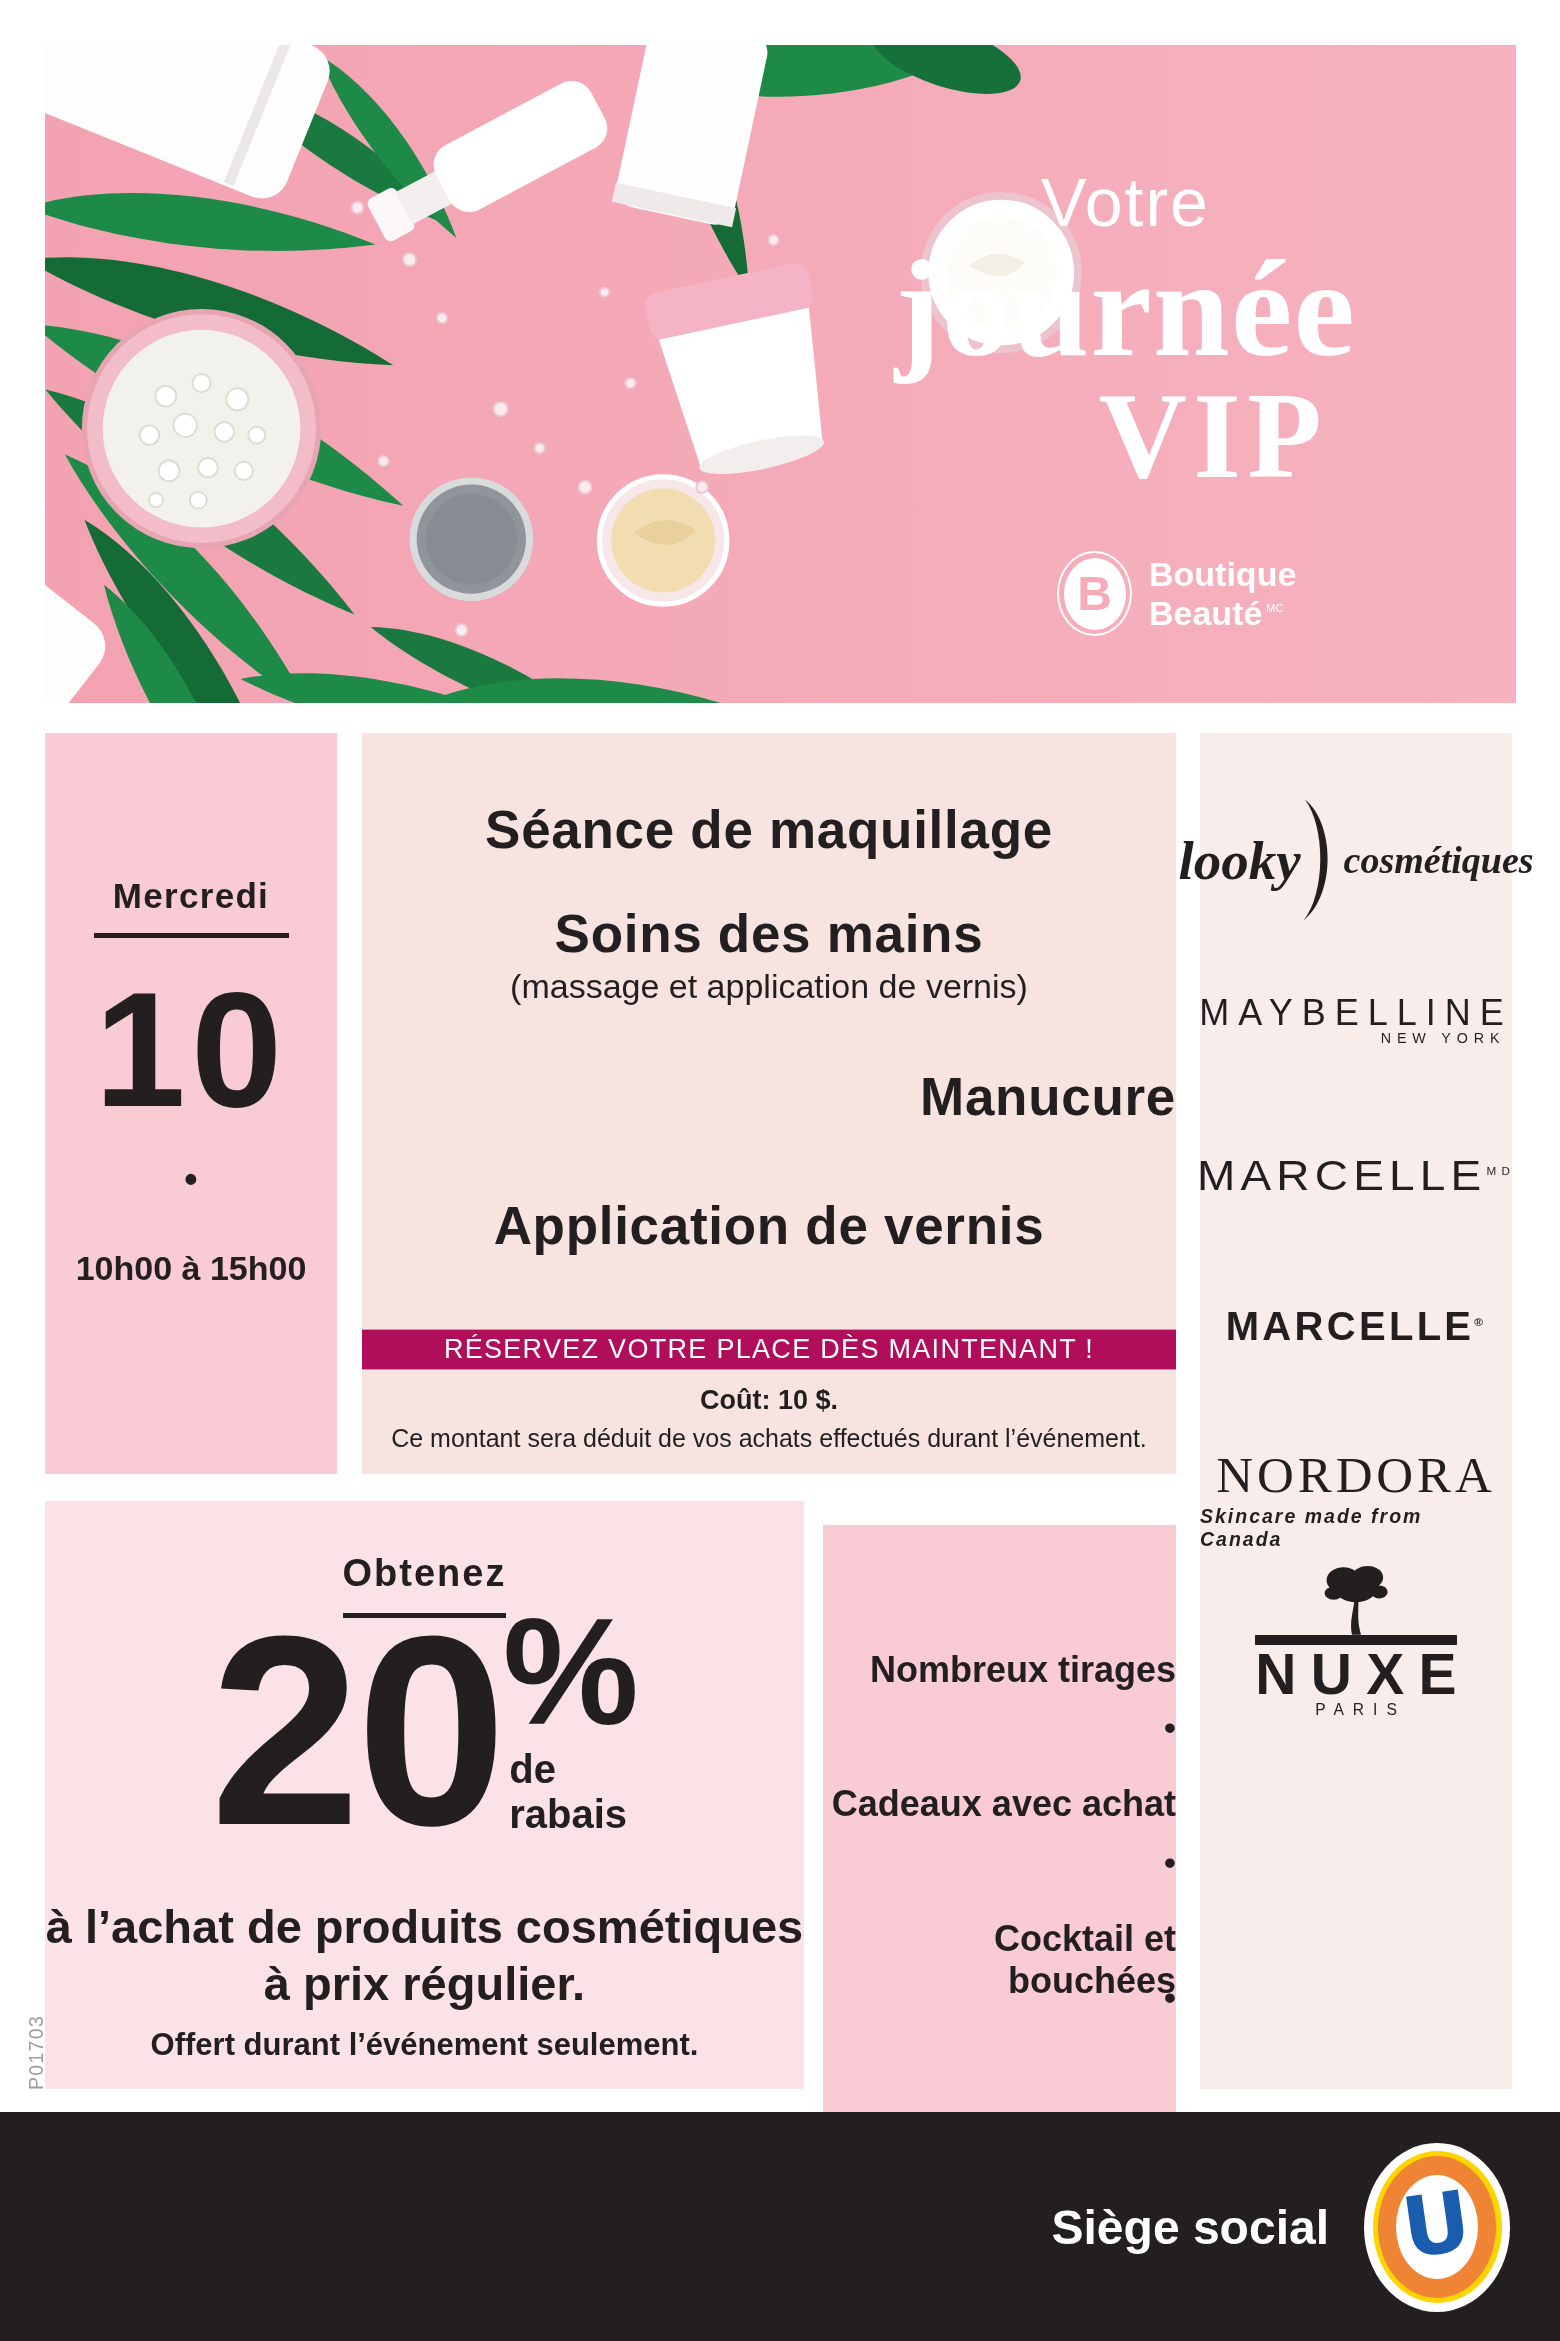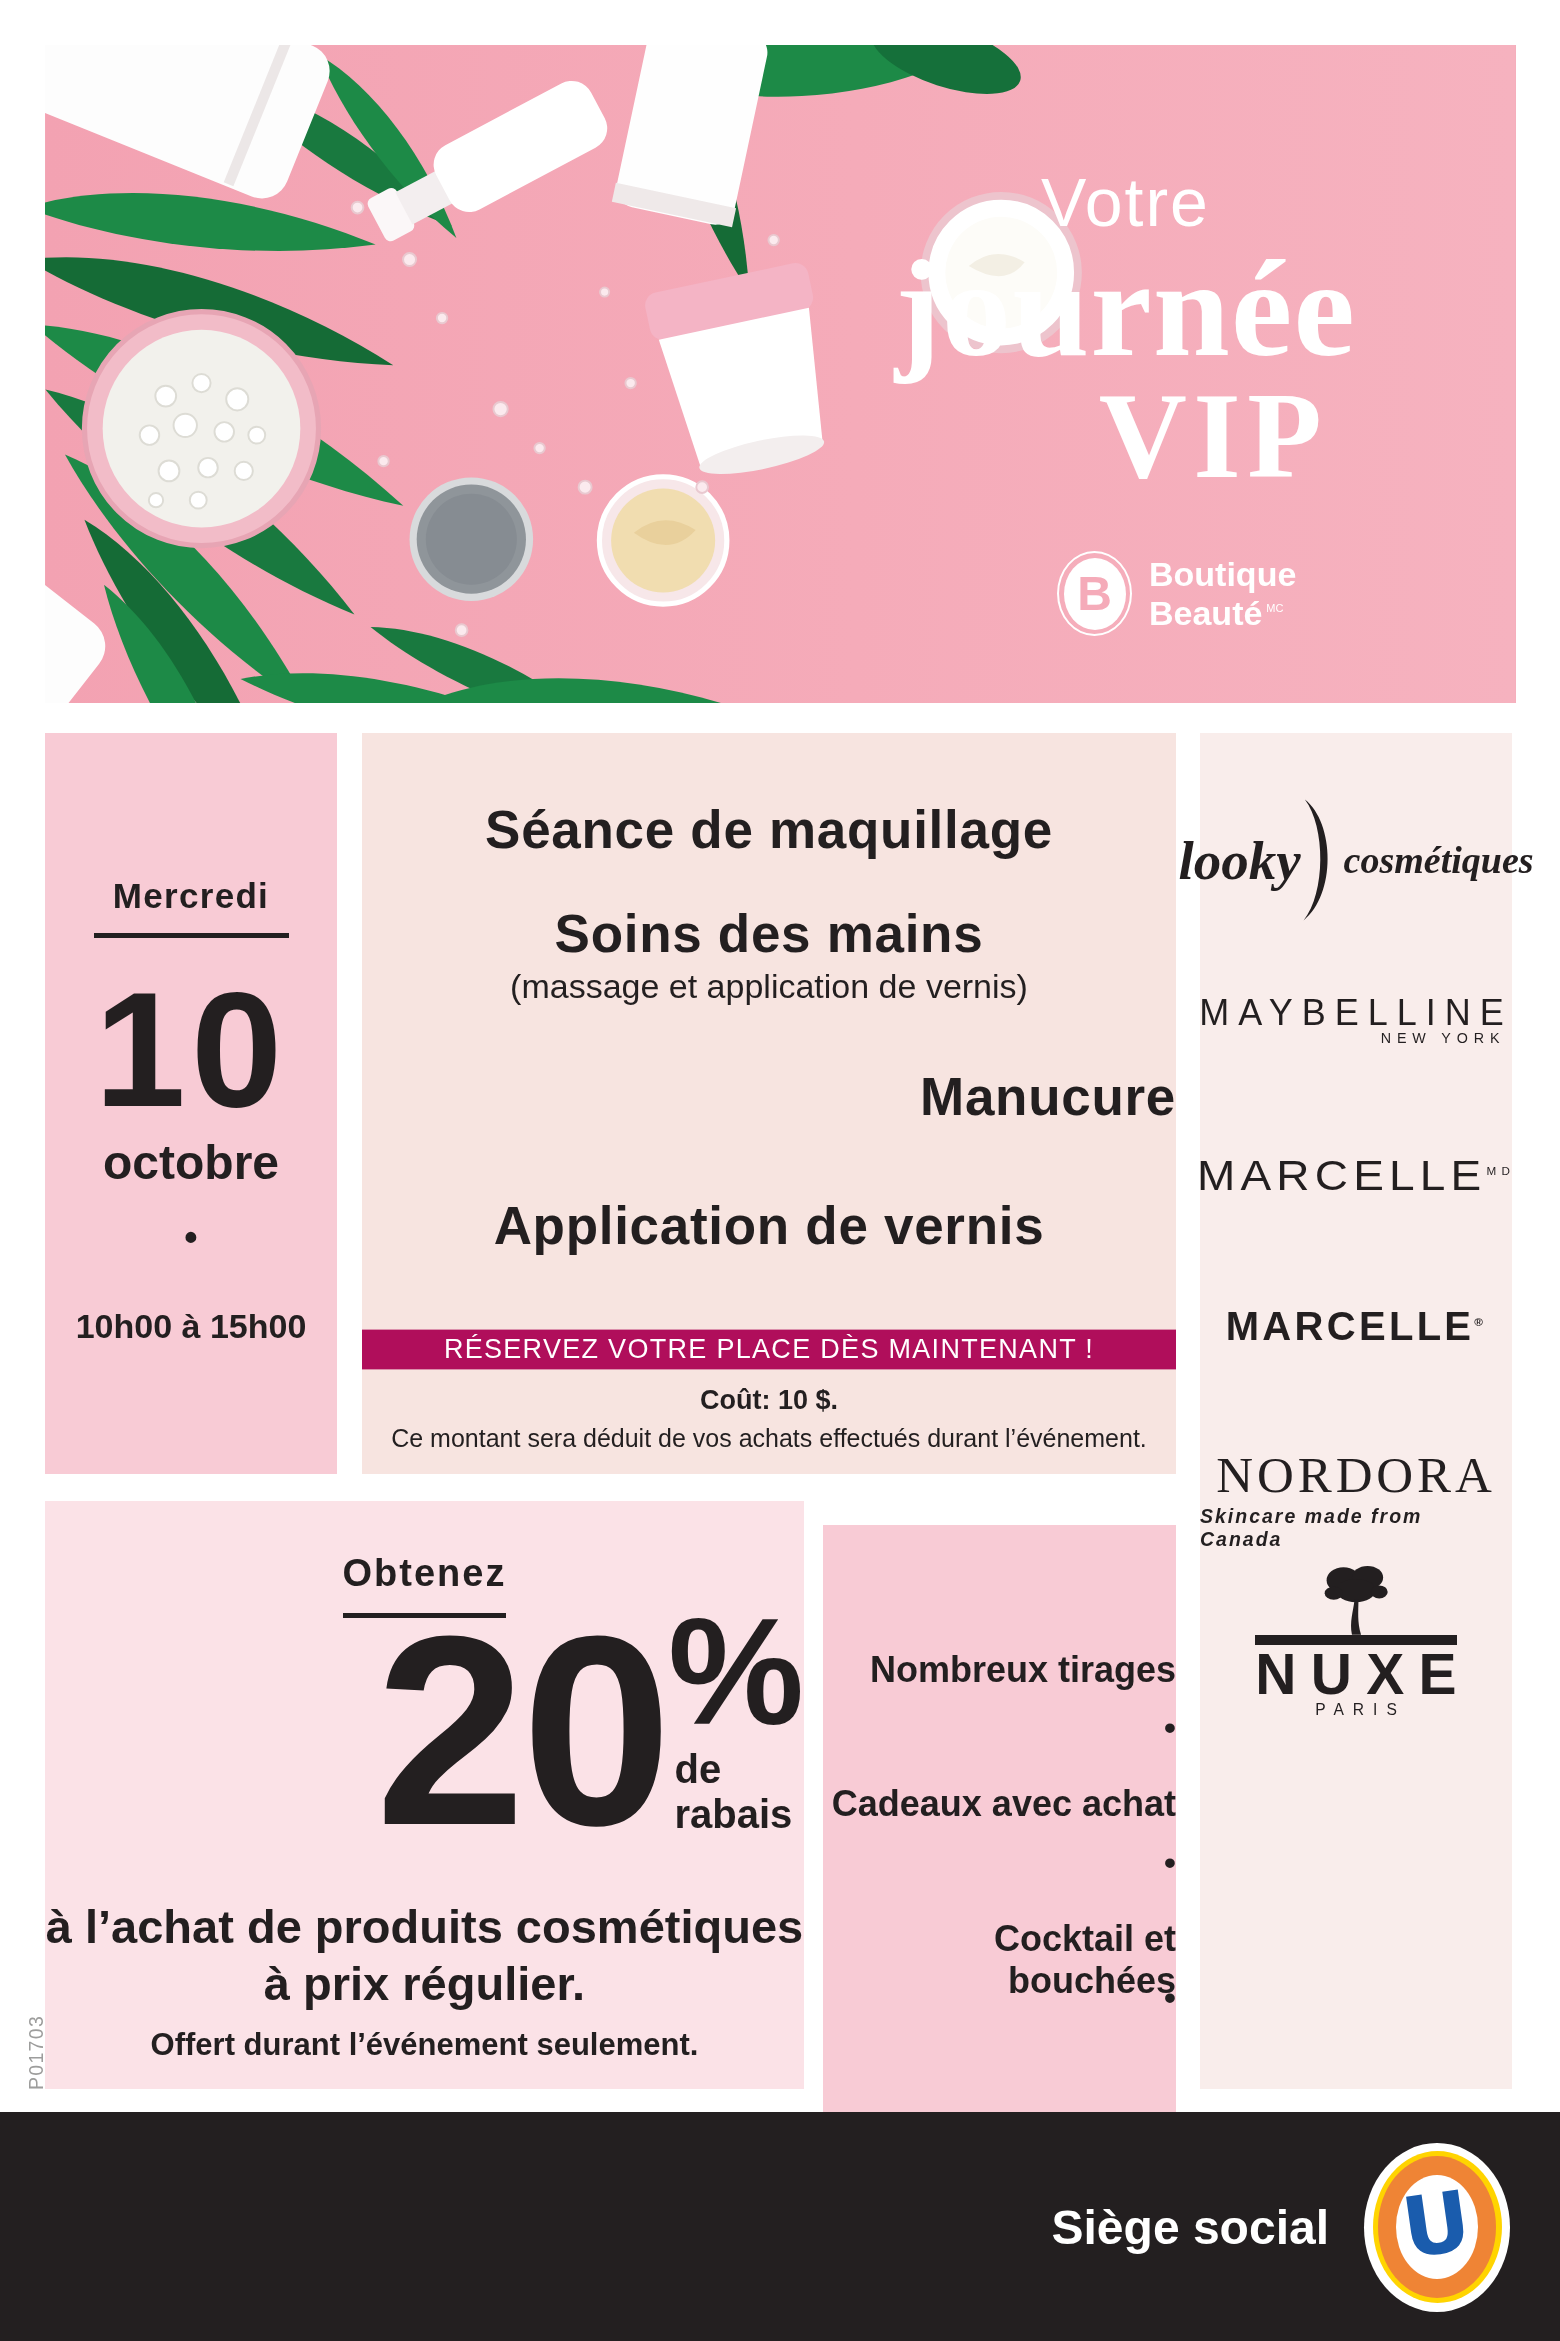--- a/index.html
+++ b/index.html
@@ -52,21 +52,21 @@
   .neostrata-name { font-size:40px; font-weight:700; letter-spacing:3.3px; }
   .nordora-name { font-family:"Liberation Serif", serif; font-size:51px; font-weight:400; letter-spacing:3.9px; }
   .nordora-tag { font-size:19.5px; font-weight:700; font-style:italic; letter-spacing:2px; margin-top:1.3px; }
   .nuxe-bar { width:202px; height:9.8px; background:#231f20; margin-top:-5.2px; }
   .nuxe-name { font-size:57px; font-weight:700; letter-spacing:14.3px; text-indent:14.3px; line-height:1.05; }
   .nuxe-sub { font-size:15.6px; font-weight:400; letter-spacing:9px; text-indent:9px; margin-top:-3.9px; }
 
   .offer-panel { left:45px; top:1501px; width:759px; height:588px; background:#fbe2e7; text-align:center; }
   .offer-header { margin-top:51px; font-size:38px; font-weight:700; letter-spacing:2px; }
   .offer-rule { width:163px; height:5.2px; background:#231f20; margin:18px auto 0 auto; }
-  .discount-row { position:absolute; left:0; top:98px; width:100%; display:flex; justify-content:flex-end; align-items:flex-start; }
+  .discount-row { position:absolute; left:0; top:98px; width:100%; display:flex; justify-content:center; align-items:flex-start; }
   .discount-amount { font-size:270px; font-weight:700; line-height:0.98; letter-spacing:-3.9px; }
   .discount-side { display:flex; flex-direction:column; align-items:flex-start; margin-top:6.5px; }
   .percent-sign { font-size:153px; font-weight:700; line-height:0.85; }
   .suffix-de { font-size:40px; font-weight:700; margin-top:11.7px; margin-left:6.5px; }
   .suffix-rabais { font-size:40px; font-weight:700; margin-left:6.5px; }
   .offer-desc { position:absolute; left:0; width:100%; font-size:47px; font-weight:700; }
   .offer-note { position:absolute; left:0; top:526px; width:100%; font-size:31px; font-weight:700; }
 
   .perks-panel { left:823px; top:1501px; width:353px; height:588px; background:#f8cbd5; text-align:right;margin-top:24px; }
   .perk { position:absolute; left:0; width:100%; font-size:36px; font-weight:700; }
@@ -211,21 +211,20 @@
         <span class="bb-word">Boutique</span>
         <span class="bb-word"><span>Beauté</span><sup class="bb-tm">MC</sup></span>
       </div>
     </div>
   </div>
 
   <div class="abs date-panel">
     <div class="weekday">Mercredi</div>
     <div class="weekday-rule"></div>
     <div class="day-number">10</div>
-    <div class="month">octobre</div>
     <div class="date-dot">•</div>
     <div class="hours">10h00 à 15h00</div>
   </div>
 
   <div class="abs services-panel">
     <div class="svc" style="top:170px;">Soins des mains</div>
     <div class="svc" style="top:66px;">Séance de maquillage</div>
     <div class="svc-note" style="top:234px;">(massage et application de vernis)</div>
     <div class="svc" style="top:333px;text-align:right;">Manucure</div>
     <div class="svc" style="top:462px;">Application de vernis</div>

